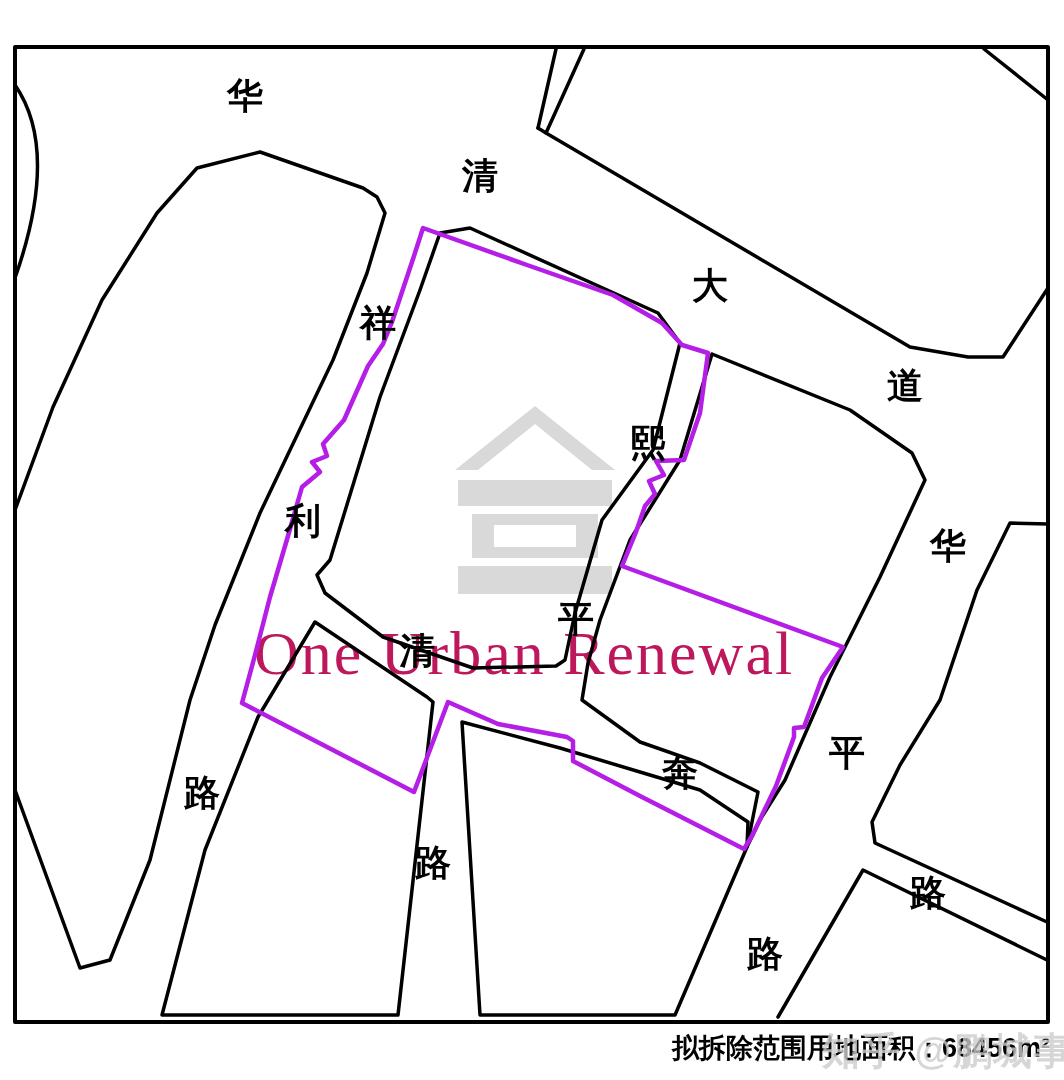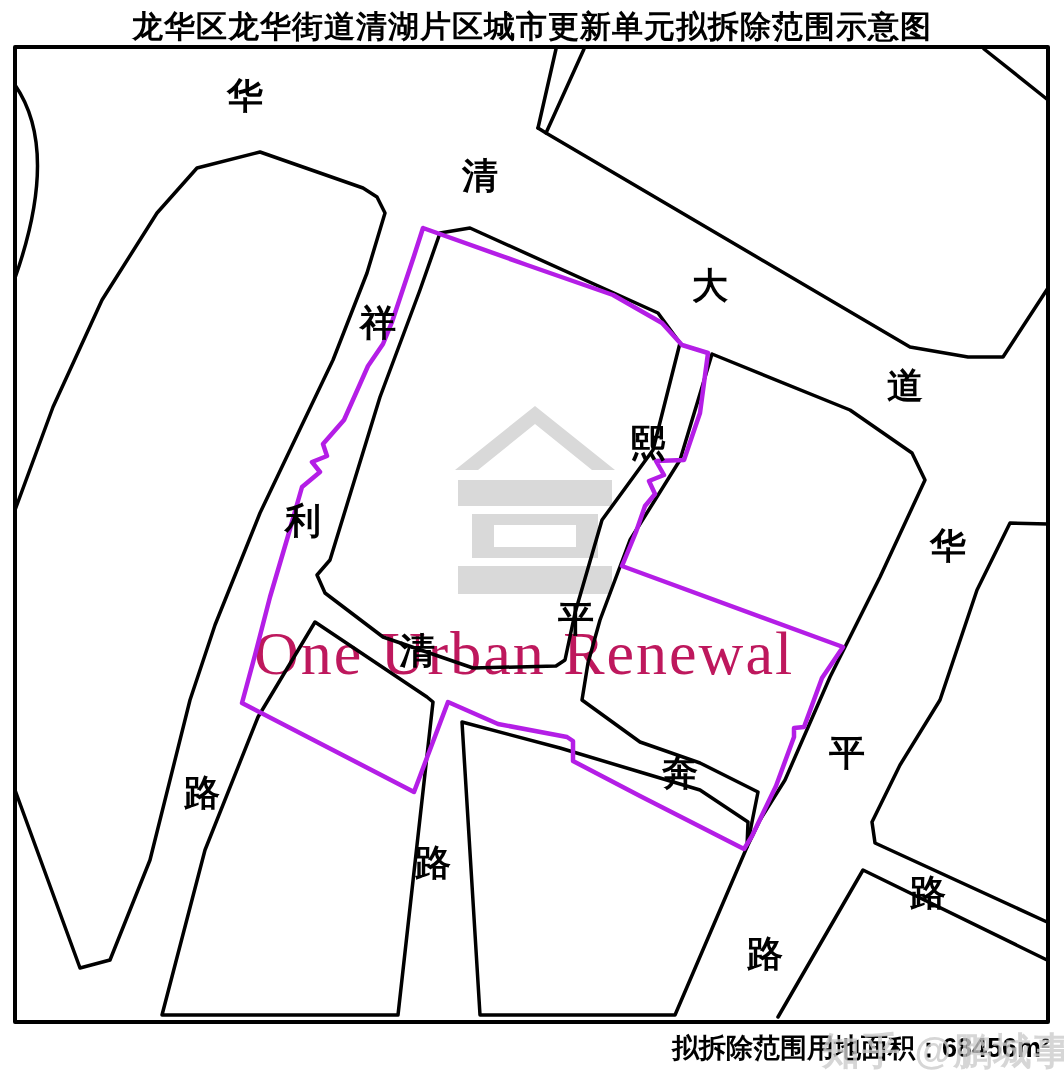--- a/index.html
+++ b/index.html
@@ -72,19 +72,18 @@
       <text x="433" y="862" text-anchor="middle" dominant-baseline="central" font-size="36" font-weight="bold" fill="#000">路</text>
       <text x="648" y="442" text-anchor="middle" dominant-baseline="central" font-size="36" font-weight="bold" fill="#000">熙</text>
       <text x="576" y="618" text-anchor="middle" dominant-baseline="central" font-size="36" font-weight="bold" fill="#000">平</text>
       <text x="765" y="953" text-anchor="middle" dominant-baseline="central" font-size="36" font-weight="bold" fill="#000">路</text>
       <text x="680" y="772" text-anchor="middle" dominant-baseline="central" font-size="36" font-weight="bold" fill="#000">奔</text>
       <text x="948" y="545" text-anchor="middle" dominant-baseline="central" font-size="36" font-weight="bold" fill="#000">华</text>
       <text x="847" y="752" text-anchor="middle" dominant-baseline="central" font-size="36" font-weight="bold" fill="#000">平</text>
       <text x="928" y="892" text-anchor="middle" dominant-baseline="central" font-size="36" font-weight="bold" fill="#000">路</text>
     </svg>
 
-  <div class="map-title">龙华区龙华街道清湖片区城市更新单元拟拆除范围示意图</div>
 
   <div class="caption"><span>拟拆除范围用地面积：</span><span>68456m²</span></div>
 
   <div class="wm-corner">知乎 @鹏城事记</div>
 
 </div>
 
 </body></html>

